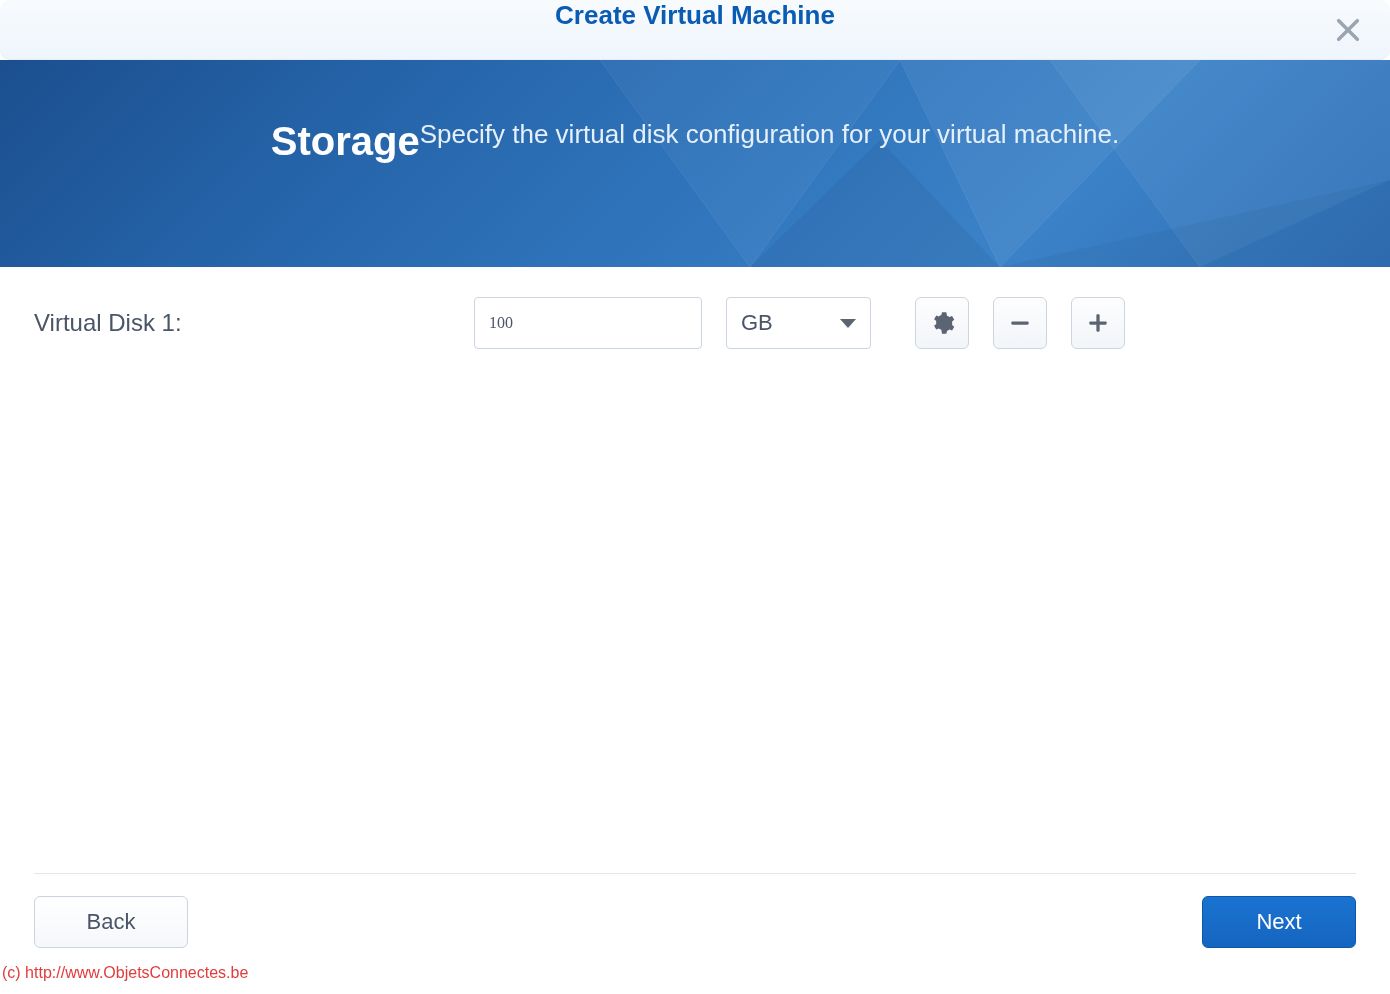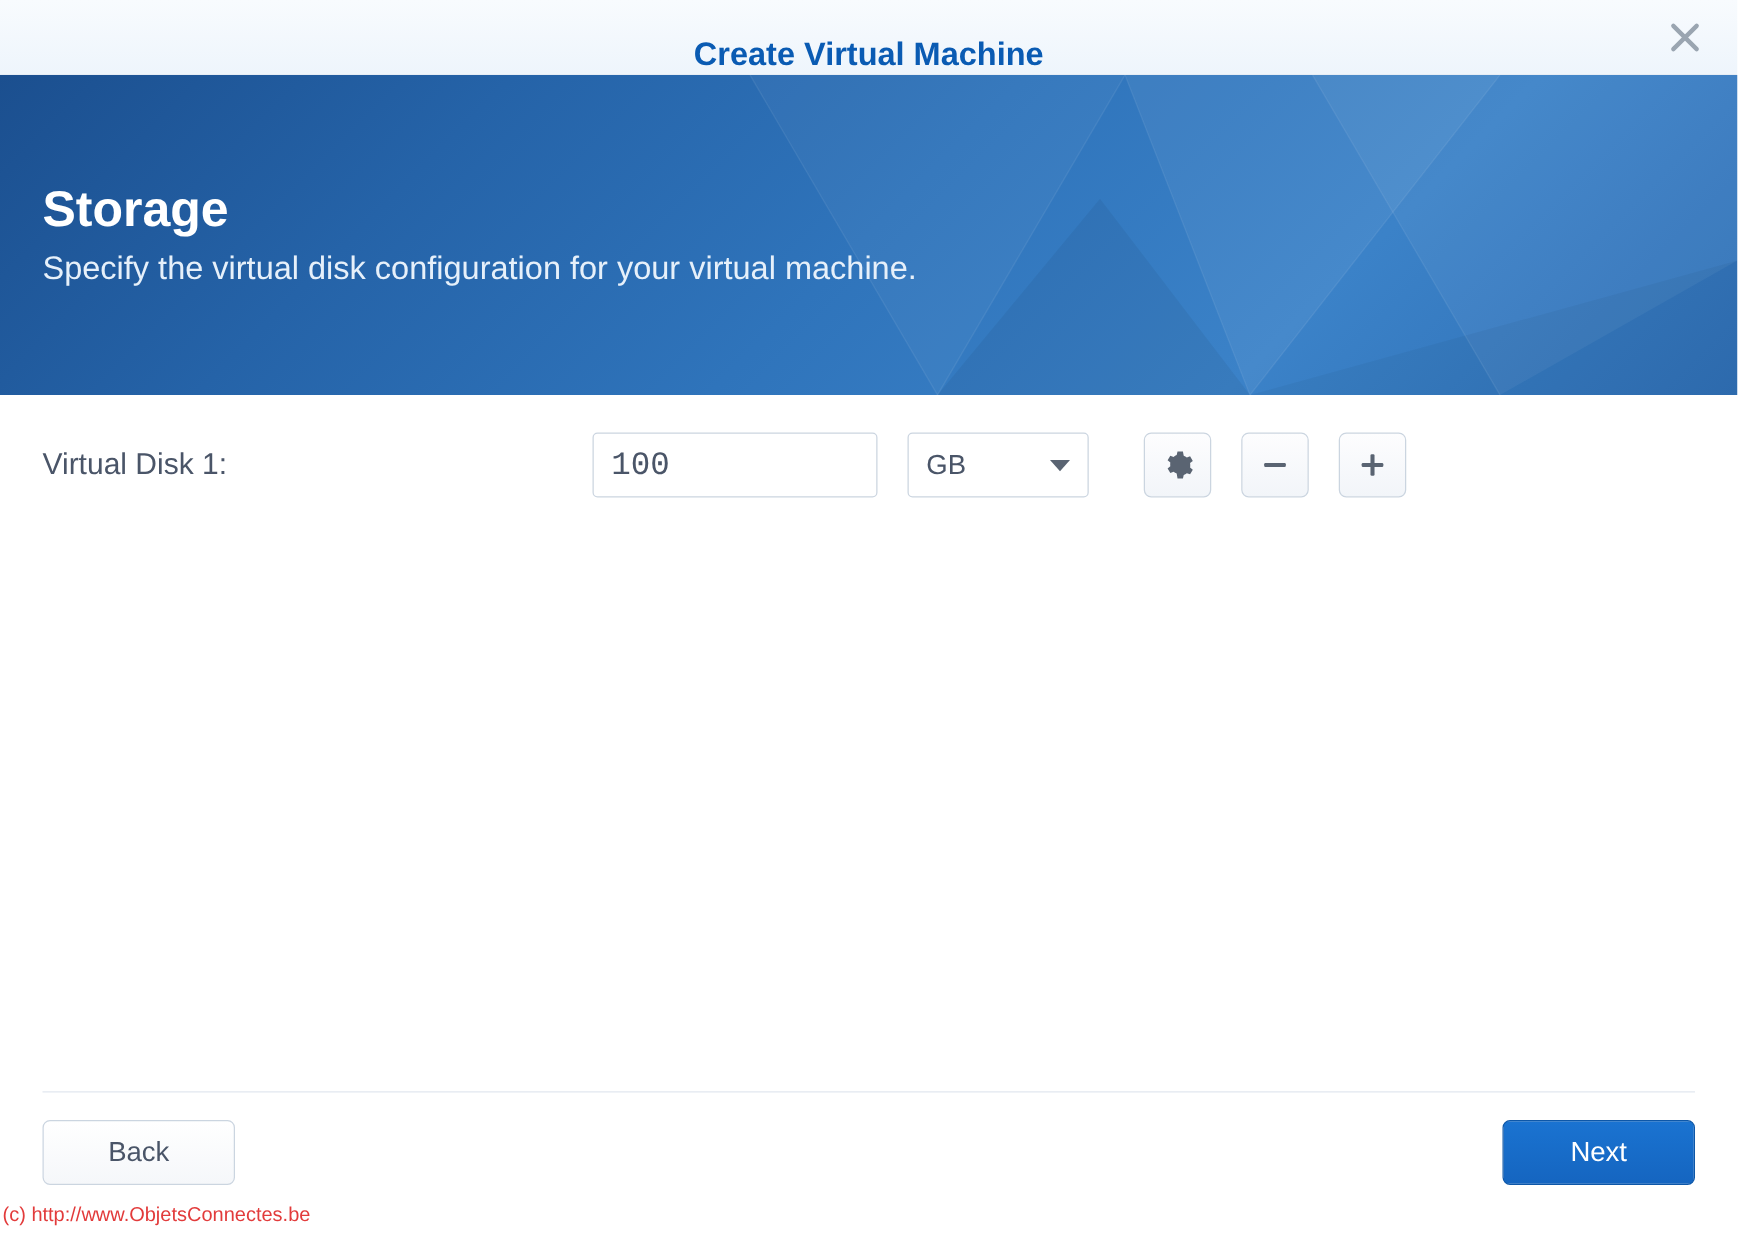--- a/index.html
+++ b/index.html
@@ -12,51 +12,52 @@
       background: #ffffff;
       width: 1390px;
       height: 994px;
       overflow: hidden;
       position: relative;
     }
     .titlebar {
       height: 60px;
       background: linear-gradient(to bottom, #f8fbfe, #eef5fc);
       display: flex;
-      align-items: flex-end;
+      align-items: flex-start;
       justify-content: center;
       position: relative;
       border-bottom: 1px solid #e6edf5;
+      border-radius: 10px;
     }
     .titlebar-title {
       color: #0a5bb3;
       font-size: 26px;
       font-weight: 700;
     }
     .close-btn {
       position: absolute;
       right: 28px;
       top: 50%;
       transform: translateY(-50%);
       width: 28px;
       height: 28px;
       cursor: pointer;
     }
     .close-btn svg {
       width: 100%;
       height: 100%;
     }
     .banner {
-      height: 256px;
+      height: 207px;
       background: linear-gradient(135deg, #1b4f8f 0%, #2563a8 25%, #2f74bb 50%, #3b82c8 75%, #2f6fb5 100%);
       position: relative;
       overflow: hidden;
       padding: 59px 34px;
       display: flex;
-      flex-direction: column;
+      flex-direction: row;
       justify-content: center;
     }
     .banner-triangles {
       position: absolute;
       inset: 0;
       pointer-events: none;
     }
     .banner-triangles svg {
       width: 100%;
       height: 100%;
@@ -88,24 +89,24 @@
       width: 416px;
       font-size: 24px;
       color: #4a5568;
     }
     .size-input {
       width: 228px;
       height: 52px;
       border: 1px solid #cbd5e0;
       border-radius: 4px;
       padding: 0 14px;
-      font-size: 26px;
+      font-size: 16px;
       color: #4a5568;
       outline: none;
-      font-family: Liberation Mono, monospace;
+      font-family: Liberation Serif, serif;
     }
     .unit-select {
       width: 145px;
       height: 52px;
       border: 1px solid #cbd5e0;
       border-radius: 4px;
       display: flex;
       align-items: center;
       justify-content: space-between;
       padding: 0 14px;

